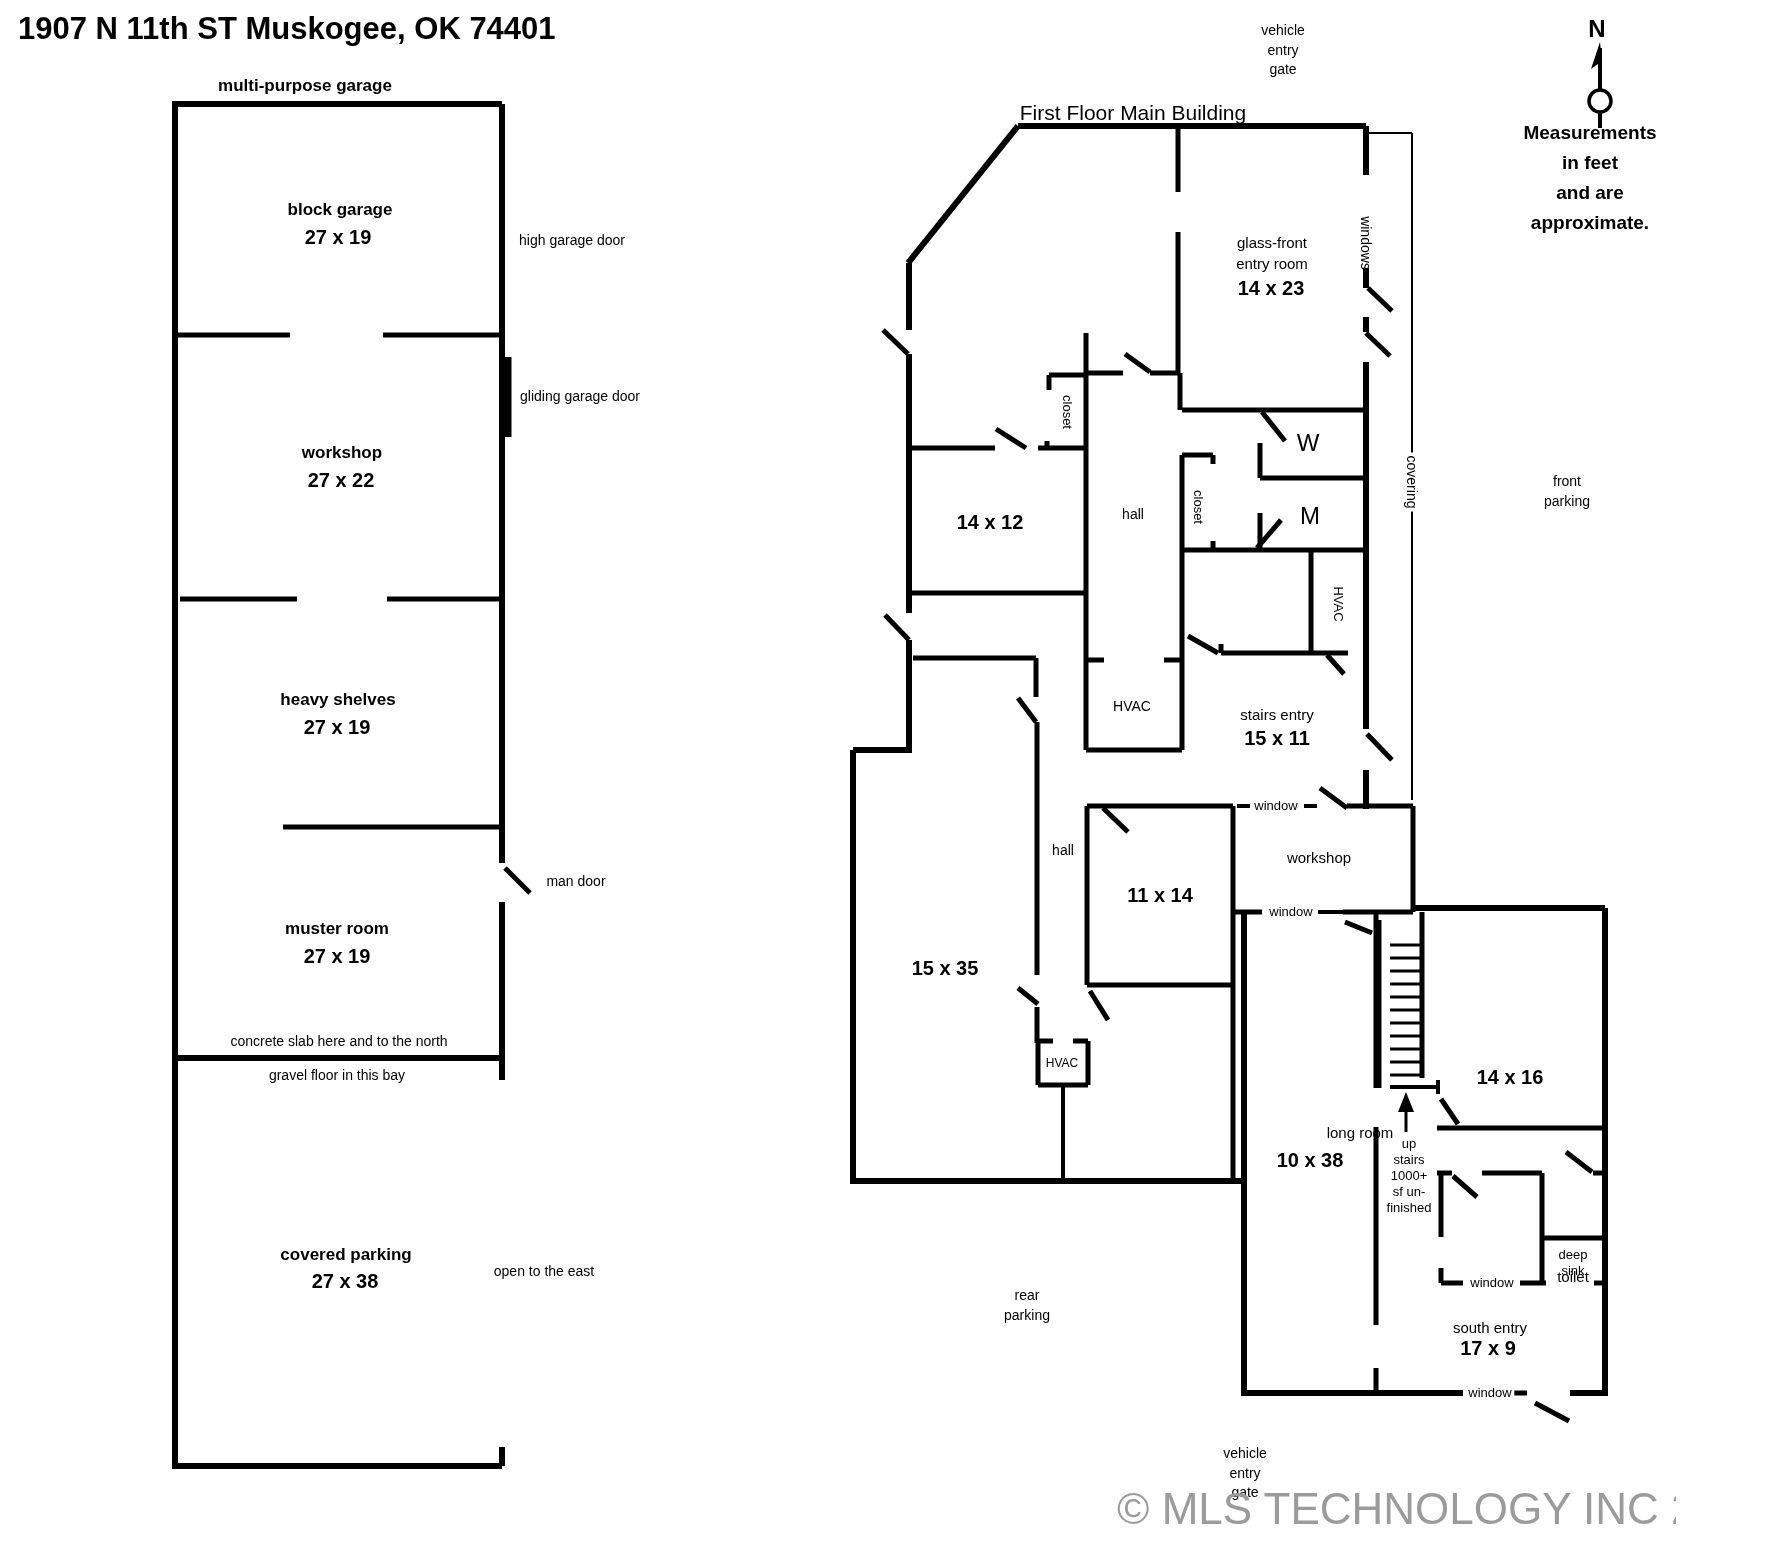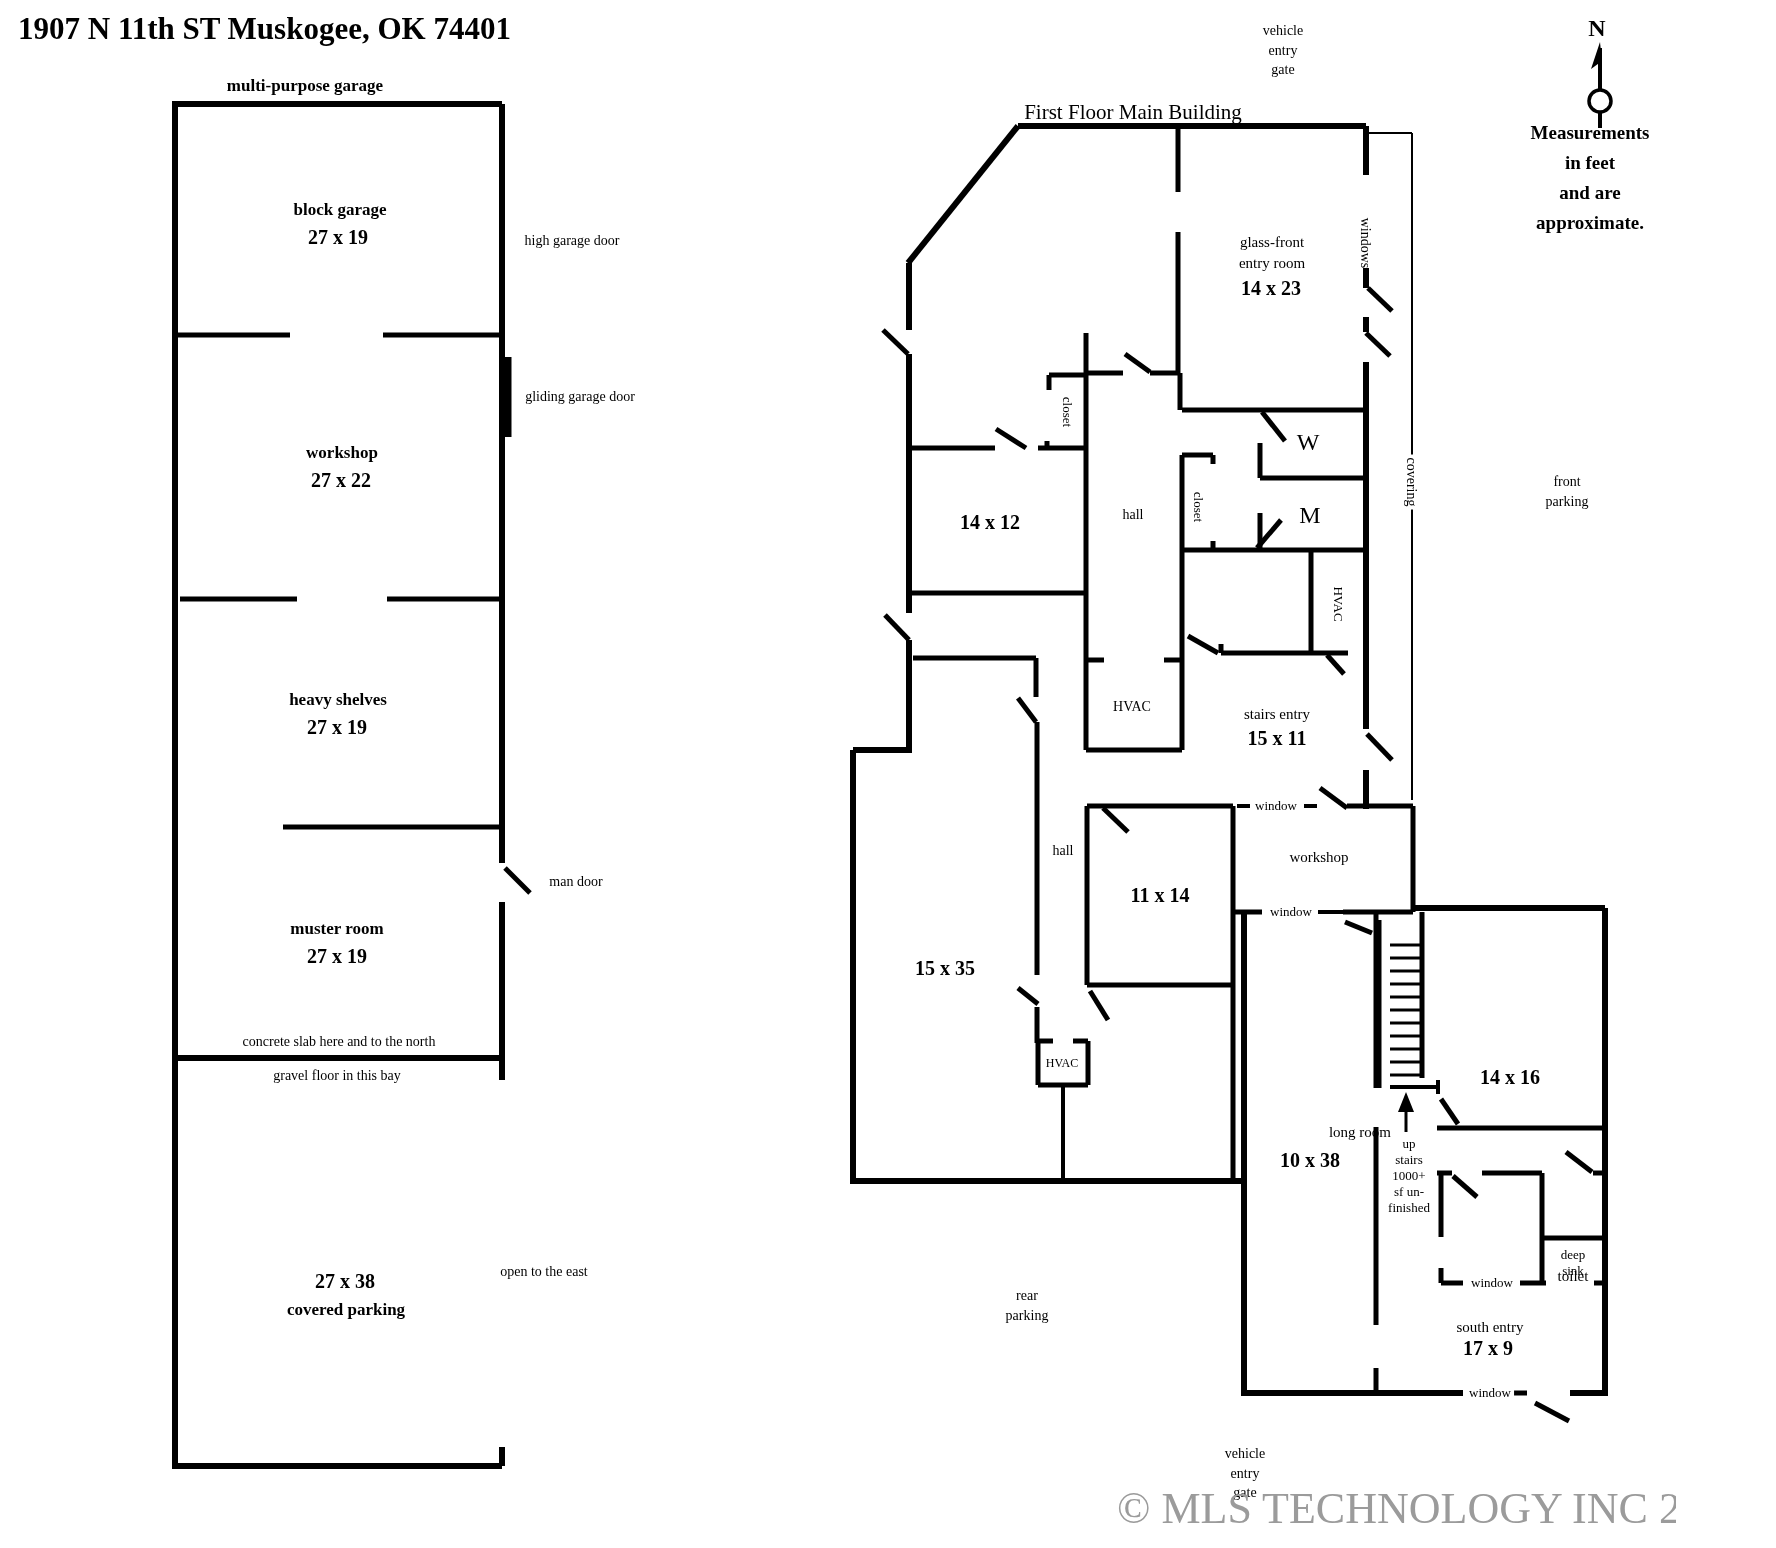--- a/index.html
+++ b/index.html
@@ -1,20 +1,20 @@
 <!DOCTYPE html>
 <html style="--bg: #ffffff; --wall: #000000; --wm-color: #9b9b9b;"><head>
 <meta charset="utf-8">
 <style>
   html,body{margin:0;padding:0;background:#fff;}
   #plan{
     position:relative;
     width:1676px;height:1548px;
     background:var(--bg,#fff);
-    font-family:Liberation Serif, serif;
+    font-family:Liberation Sans, sans-serif;
     color:#000;
     overflow:hidden;
   }
   #walls{position:absolute;left:0;top:0;width:1776px;height:1548px;}
   #walls line{stroke:var(--wall,#000);}
   #walls .fill{fill:var(--wall,#000);}
   #walls circle{fill:#fff;stroke:var(--wall,#000);}
   .lbl{
     position:absolute;
     transform:translate(-50%,-50%);
@@ -218,21 +218,21 @@
       <div class="lbl ann" style="left: 580px; top: 397px;">gliding garage door</div>
       <div class="lbl gt" style="left: 342px; top: 453px;">workshop</div>
       <div class="lbl dim" style="left: 341px; top: 480px;">27 x 22</div>
       <div class="lbl gt" style="left: 338px; top: 700px;">heavy shelves</div>
       <div class="lbl dim" style="left: 337px; top: 727px;">27 x 19</div>
       <div class="lbl ann" style="left: 576px; top: 882px;">man door</div>
       <div class="lbl gt" style="left: 337px; top: 929px;">muster room</div>
       <div class="lbl dim" style="left: 337px; top: 956px;">27 x 19</div>
       <div class="lbl ann" style="left: 339px; top: 1042px;">concrete slab here and to the north</div>
       <div class="lbl ann" style="left: 337px; top: 1076px;">gravel floor in this bay</div>
-      <div class="lbl gt" style="left: 346px; top: 1310px;">covered parking</div>
+      <div class="lbl gt" style="left: 346px; top: 1255px;">covered parking</div>
       <div class="lbl dim" style="left: 345px; top: 1281px;">27 x 38</div>
       <div class="lbl ann" style="left: 532px; top: 1272px; margin-left: 12px;">open to the east</div>
       <div class="lbl t2" style="left: 1133px; top: 113px;">First Floor Main Building</div>
       <div class="lbl ann" style="left: 1283px; top: 50px;">vehicle
 entry
 gate</div>
       <div class="lbl rn" style="left: 1272px; top: 253px;">glass-front
 entry room</div>
       <div class="lbl dim" style="left: 1271px; top: 288px;">14 x 23</div>
       <div class="lbl ann v90" style="left: 1365px; top: 243px;">windows</div>

